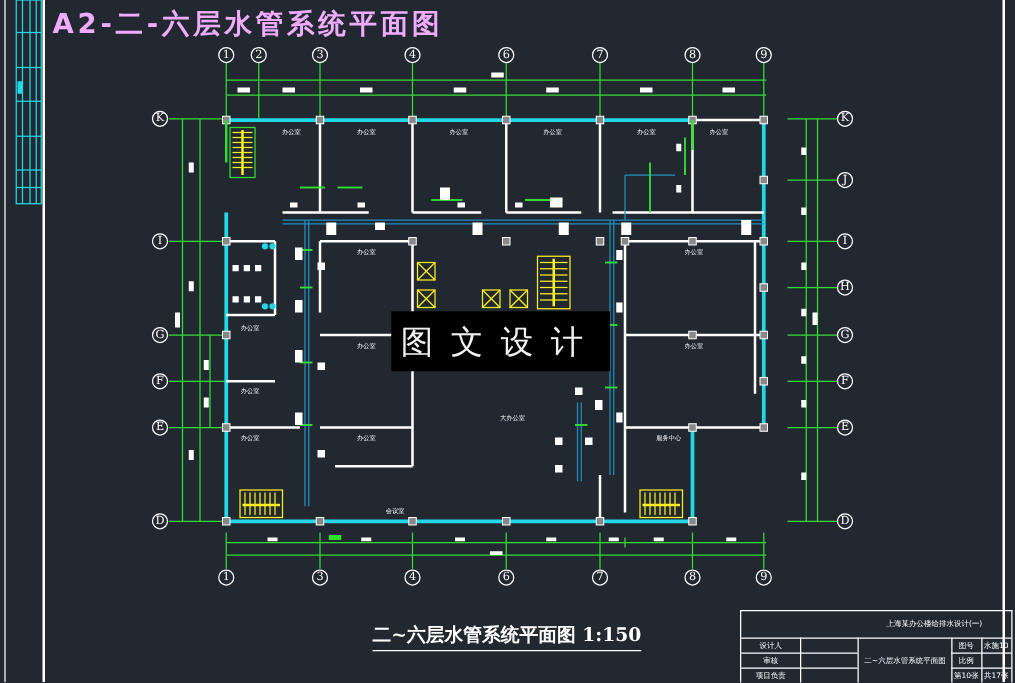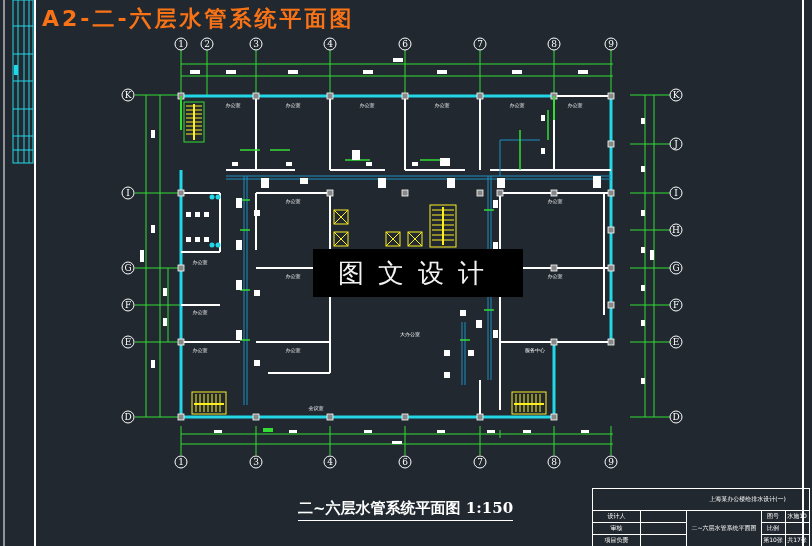--- a/index.html
+++ b/index.html
@@ -1,20 +1,20 @@
 <!DOCTYPE html>
 <html><head>
 <meta charset="utf-8">
 <style>
   html,body{margin:0;padding:0;background:#212830;}
   body{width:812px;height:546px;overflow:hidden;position:relative;font-family:"DejaVu Sans",sans-serif;}
   .canvas{position:absolute;left:0;top:0;width:812px;height:546px;background:#212830;}
   svg{position:absolute;left:0;top:0;}
-  .title{position:absolute;left:42px;top:4px;color:#f97316;font-family:"DejaVu Sans",sans-serif;font-weight:bold;font-size:22px;letter-spacing:3px;}
-  .watermark{position:absolute;left:313px;top:249px;width:210px;height:48px;background:#000;color:#f2f2f2;font-family:"DejaVu Serif",serif;font-size:26px;letter-spacing:14px;display:flex;align-items:center;justify-content:center;}
+  .title{position:absolute;left:42px;top:4px;color:#f0abfc;font-family:"DejaVu Sans",sans-serif;font-weight:bold;font-size:22px;letter-spacing:3px;}
+  .watermark{position:absolute;left:313px;top:249px;width:175px;height:48px;background:#000;color:#f2f2f2;font-family:"DejaVu Serif",serif;font-size:26px;letter-spacing:14px;display:flex;align-items:center;justify-content:center;}
   .caption{position:absolute;left:298px;top:483px;color:#fff;font-family:"DejaVu Serif",serif;font-size:15px;font-weight:bold;border-bottom:1px solid #fff;padding-bottom:2px;white-space:nowrap;margin-top:16px;}
   .tb{position:absolute;left:592px;top:488px;width:216px;height:58px;border:1px solid #fff;border-bottom:none;color:#fff;font-size:6px;}
   .tb div{position:absolute;display:flex;align-items:center;justify-content:center;white-space:nowrap;}
   .tbline{position:absolute;background:#fff;}
   .axis-lbl{font-family:"DejaVu Serif",serif;font-size:9px;fill:#fff;text-anchor:middle;dominant-baseline:central;}
   .room{font-size:5px;fill:#fff;text-anchor:middle;}
 </style>
 </head>
 <body>
 

